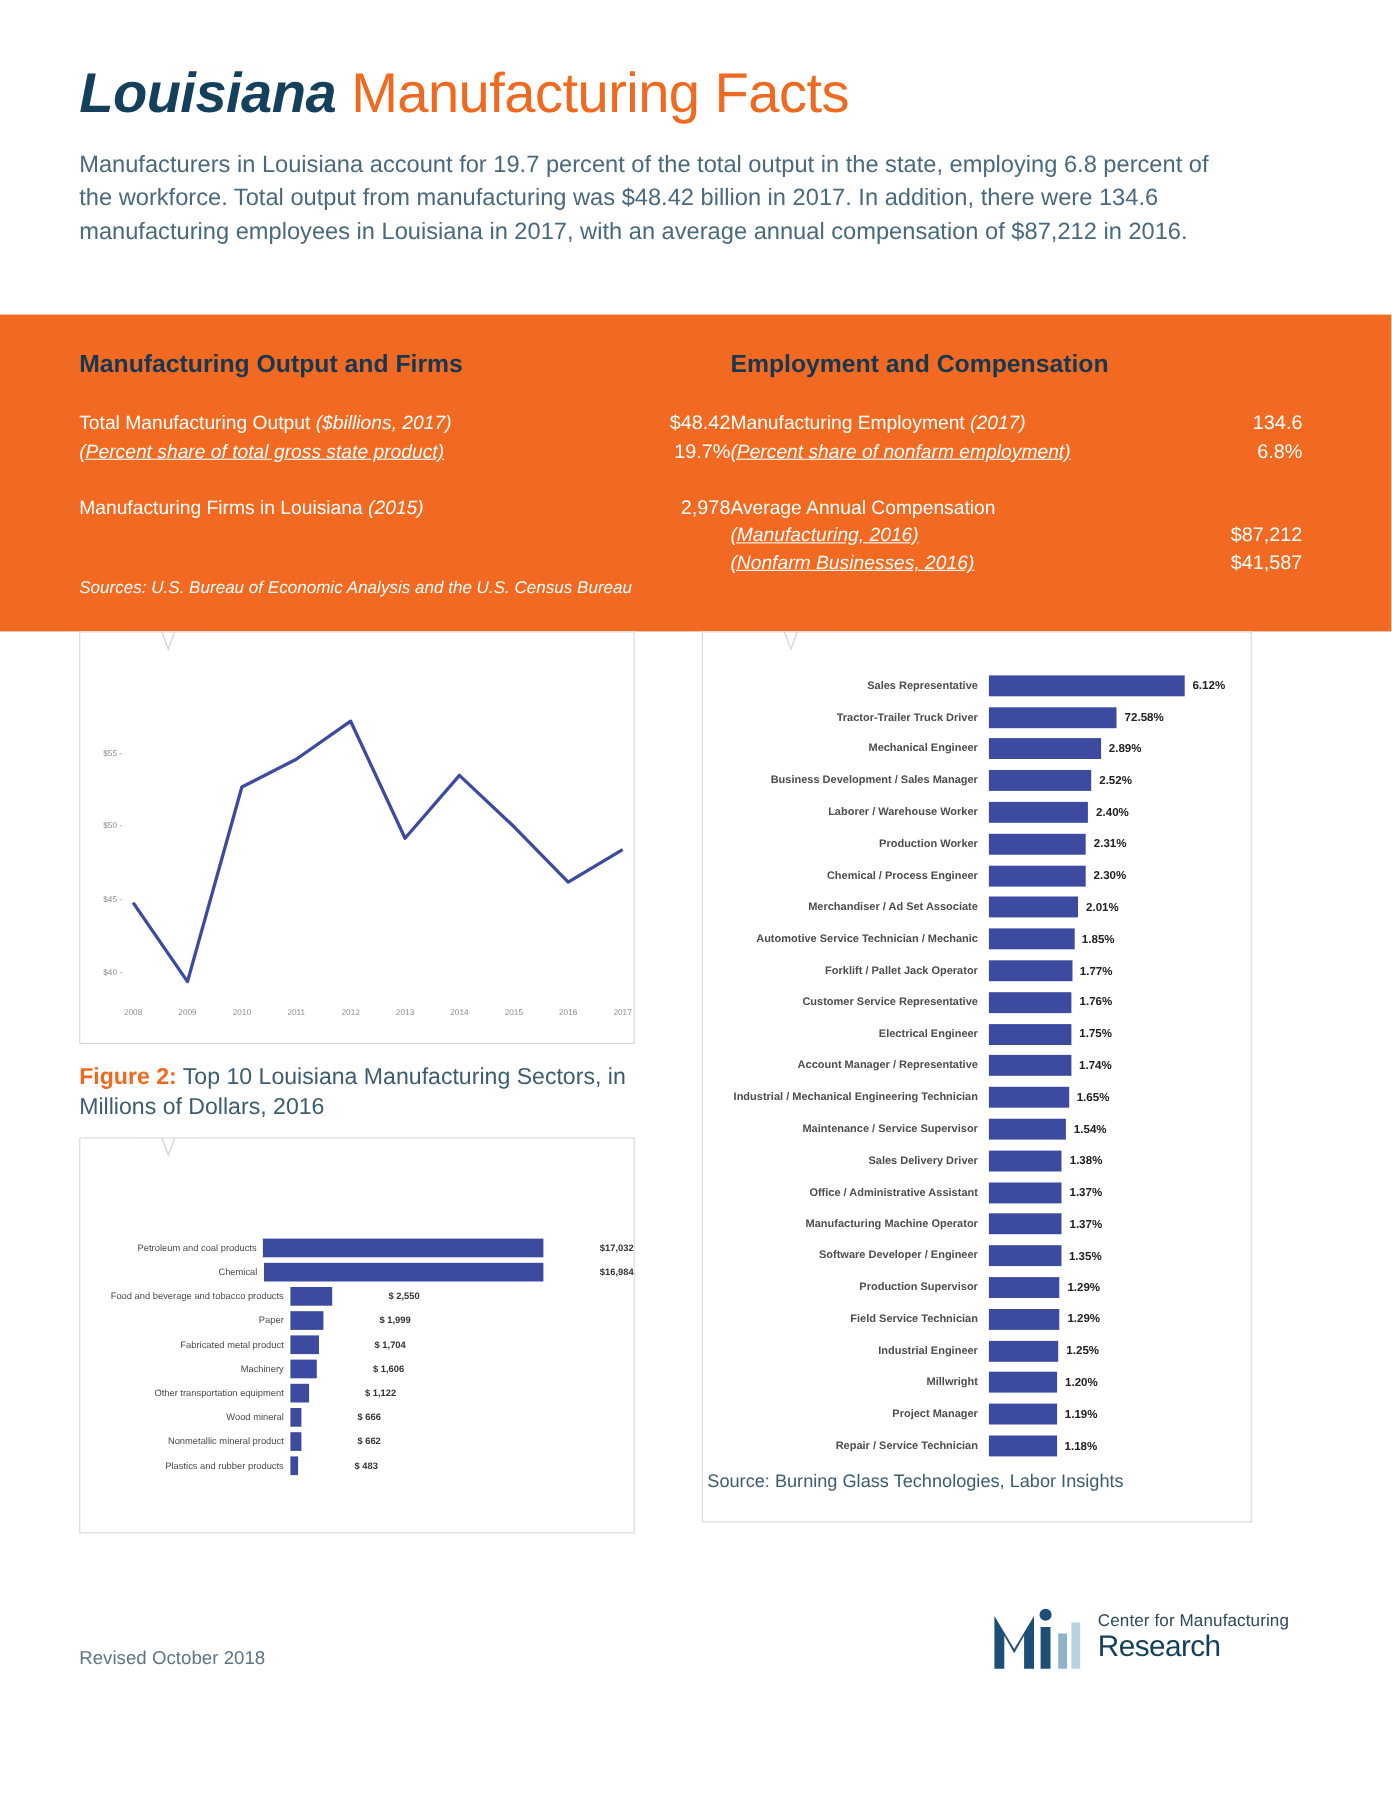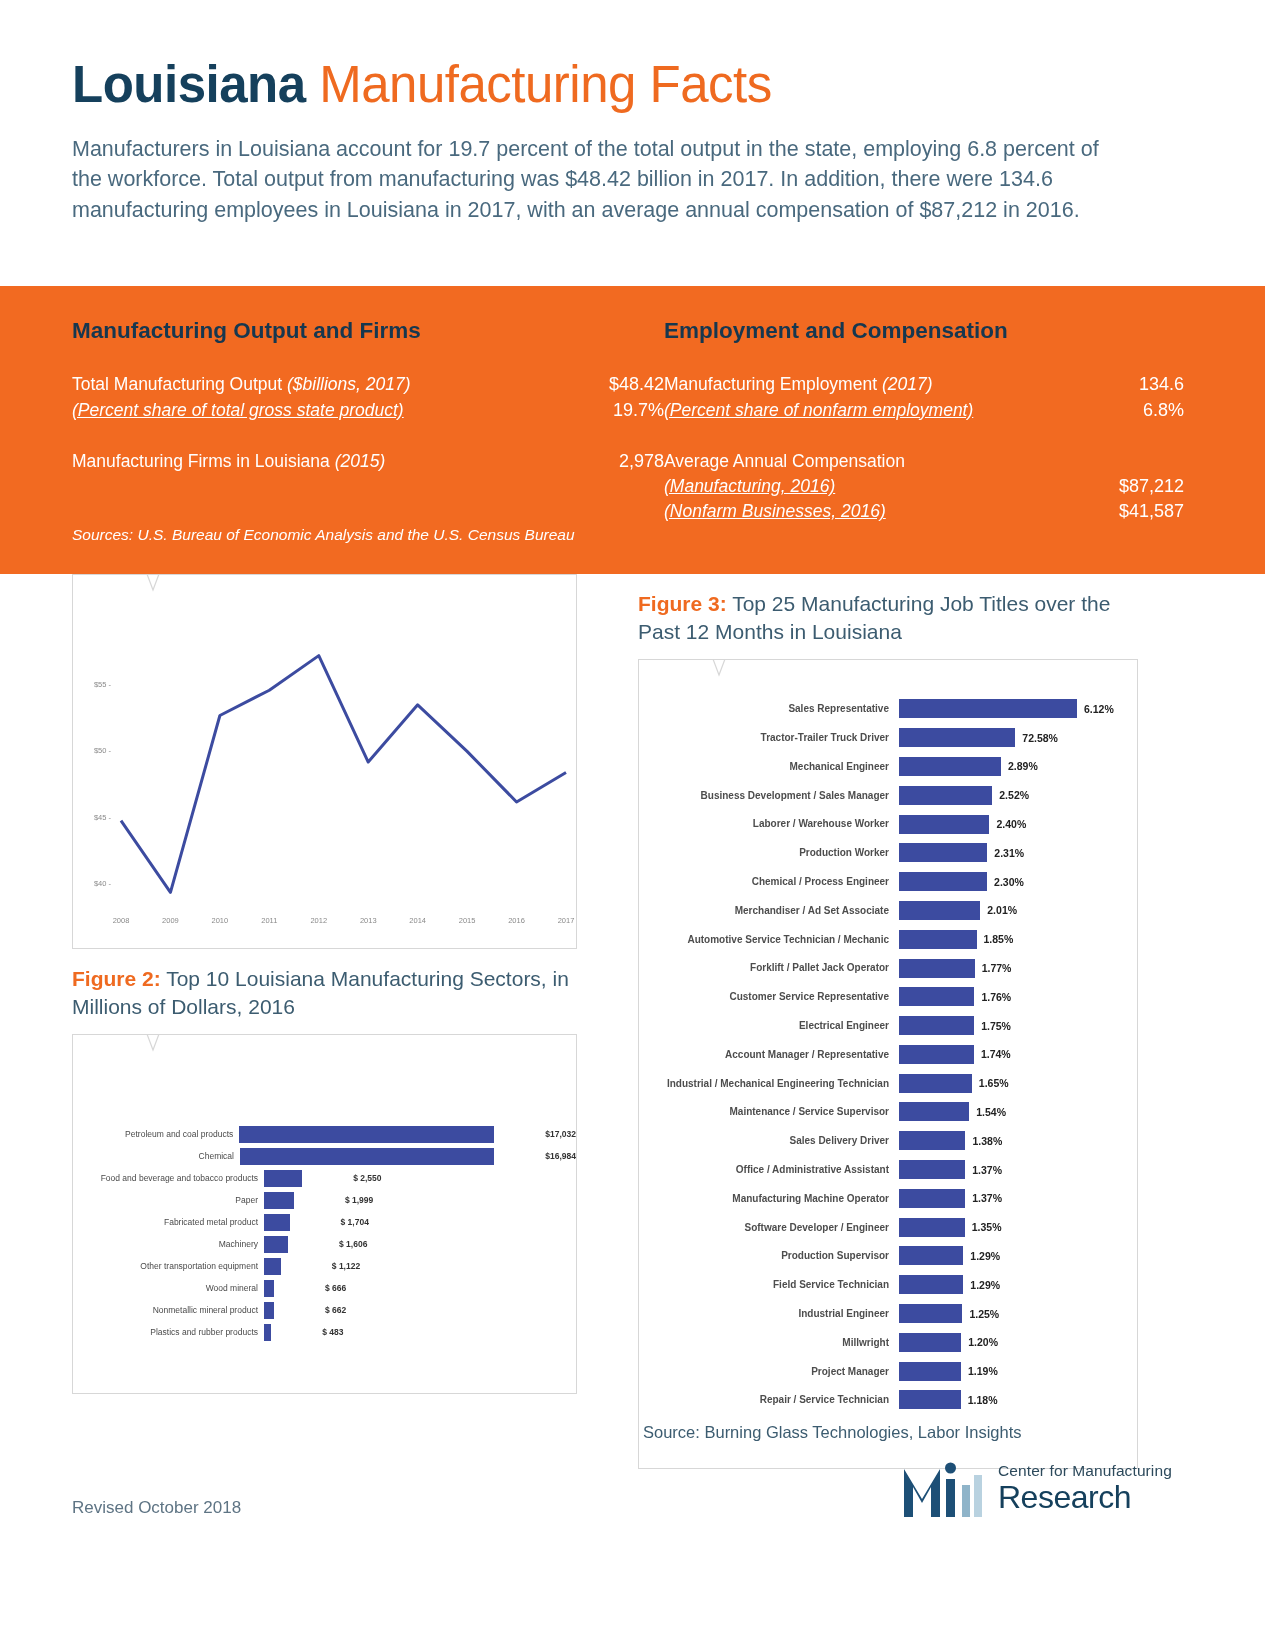--- a/index.html
+++ b/index.html
@@ -7,21 +7,21 @@
     width:1265px; height:1638px;
     background:#ffffff;
     font-family:"Liberation Sans", sans-serif;
     color:#2d4a5c;
     position:relative;
     overflow:hidden;
   }
   
   .header { padding:58px 72px 0 72px; }
   .title { font-size:51px; font-weight:bold; letter-spacing:-0.5px; line-height:1.05; margin:0 0 22px 0; }
-  .title .t-state { color:#15405c; }
+  .title .t-state { color:#15405c;font-style:italic; }
   .title .t-rest  { color:#ef6a20; font-weight:normal; }
   .intro { font-size:21.5px; line-height:1.42; color:#49697e; max-width:1045px; margin:0; }
 
   
   .band {
     position:absolute; left:0; top:286px; width:1265px; height:288px;
     background:#f26a21;
   }
   .band-inner { display:flex; padding:32px 72px 0 72px; box-sizing:border-box; }
   .band-col { }
@@ -101,21 +101,21 @@
   }
 
   
   .footer-revised {
     position:absolute; left:72px; top:1498px; font-size:17px; color:#5e7484;
   }
   .logo { position:absolute; left:900px; top:1455px; display:flex; align-items:center; }
   .logo-mark { width:86px; height:66px; margin-right:12px; }
   .logo-text { line-height:1; }
   .logo-t1 { font-size:15.5px; color:#2d4a5c; margin-bottom:2px; letter-spacing:0.1px;}
-  .logo-t2 { font-size:32px; color:#15405c; letter-spacing:-0.5px; }
+  .logo-t2 { font-size:27px; color:#15405c; letter-spacing:-0.5px; }
 </style>
 </head>
 <body>
 
 <div class="header">
   <h1 class="title">
     <span class="t-state">Louisiana</span><span class="t-rest"> Manufacturing Facts</span>
   </h1>
   <p class="intro">Manufacturers in Louisiana account for 19.7 percent of the total output in the state, employing 6.8 percent of the workforce. Total output from manufacturing was $48.42 billion in 2017. In addition, there were 134.6 manufacturing employees in Louisiana in 2017, with an average annual compensation of $87,212 in 2016.</p>
 </div>
@@ -268,23 +268,20 @@
             <div class="f2-bararea">
               <div class="f2-bar" style="background: rgb(60, 75, 160); width: 7.23139px;"></div>
               <div class="f2-val">$   483</div>
             </div>
           </div>
         </div>
     </div>
   </div>
 
   <div class="col-right">
-    <div class="fig-cap">
-      <b>Figure 3:</b><span> Top 25 Manufacturing Job Titles over the Past 12 Months in Louisiana</span>
-    </div>
 
     <div class="chartbox" id="fig3box">
       <div class="notch">
         <svg width="56" height="18" viewBox="0 0 56 18">
             <polyline points="0,0 22,0 28,16 34,0 56,0" fill="none" stroke="#d7d7d7" stroke-width="1.2"></polyline>
           </svg>
       </div>
       <div class="f3-rows" id="f3rows">
           <div class="f3-row">
             <div class="f3-name">Sales Representative</div>

